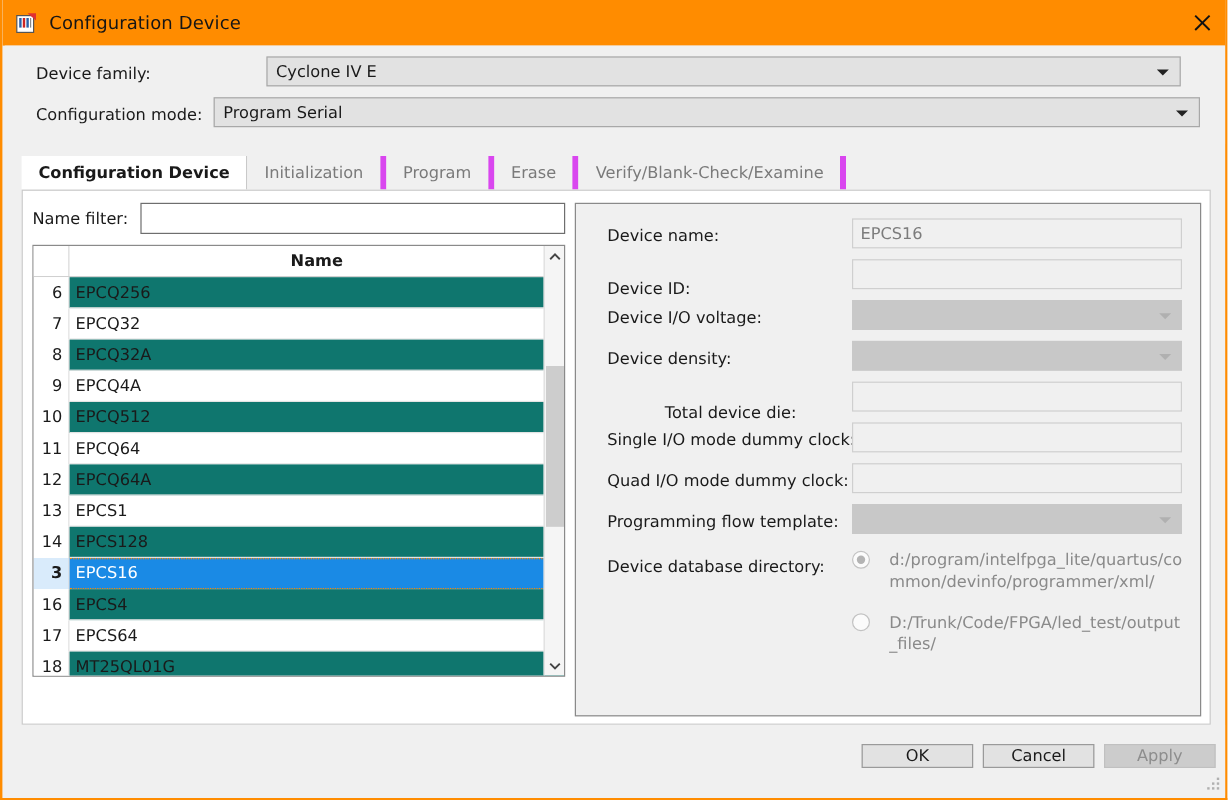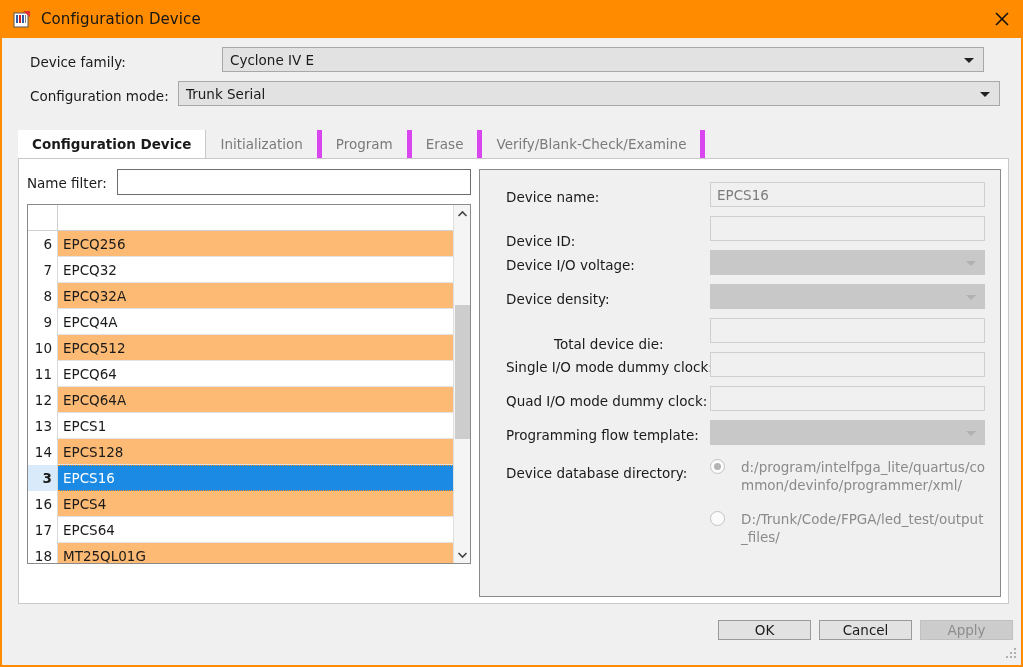--- a/index.html
+++ b/index.html
@@ -175,21 +175,21 @@
   }
   .row .rv {
     flex: 1;
     display: flex; align-items: center;
     padding-left: 5px;
     font-size: 13.5px;
     color: #1a1a1a;
     border-bottom: 1px solid #e3e3e3;
     background: #ffffff;
   }
-  .row.alt .rv { background: #fdba74; }
+  .row.alt .rv { background: #0f766e; }
   .row.selected .rn {
     background: #d9ebfb;
     font-weight: bold;
   }
   .row.selected .rv {
     background: #1a8ae5;
     color: #ffffff;
     border: 1px dotted #ff8c00;
     border-left: none;
   }
@@ -354,21 +354,21 @@
 
   <div id="topform">
     <span class="tf-label" style="left:26px; top:16px;">Device family:</span>
     <div class="combo" style="left:174px; top:9px; width:762px;margin-left:44px;">
       <span>Cyclone IV E</span>
       <span class="arrow"></span>
     </div>
 
     <span class="tf-label" style="left:26px; top:50px;">Configuration mode:</span>
     <div class="combo" style="left:174px; top:43px; width:822px;">
-      <span>Trunk Serial</span>
+      <span>Program Serial</span>
       <span class="arrow"></span>
     </div>
   </div>
 
   <div id="tabstrip">
     <div class="tab active">
         <span>Configuration Device</span>
       </div>
     <div class="tab">
         <span>Initialization</span>
@@ -385,20 +385,21 @@
   </div>
 
   <div id="tabpane">
 
     <span id="filter-label">Name filter:</span>
     <input id="filter-input" type="text" value="" style="">
 
     <div id="table-wrap">
       <div id="table-head">
         <div class="head-num"></div>
+        <div class="head-name">Name</div>
       </div>
       <div id="rows">
         <div class="row alt">
             <div class="rn">6</div>
             <div class="rv">EPCQ256</div>
           </div>
         <div class="row">
             <div class="rn">7</div>
             <div class="rv">EPCQ32</div>
           </div>

